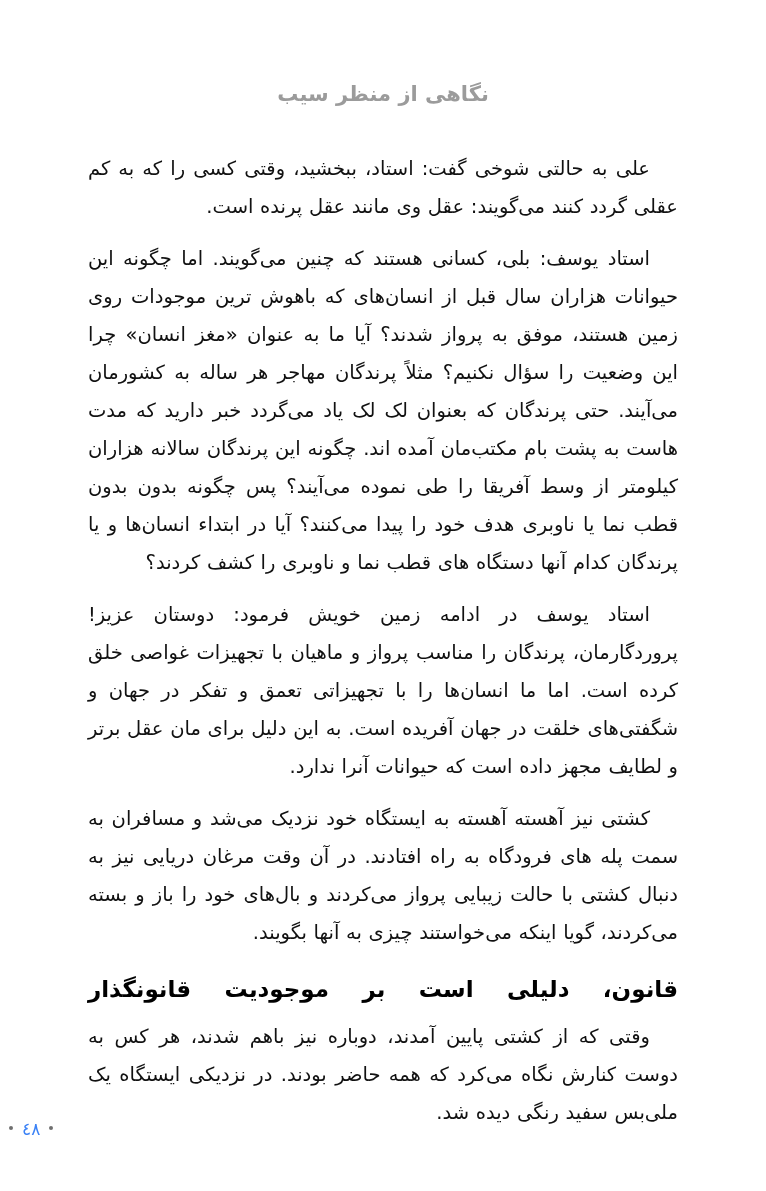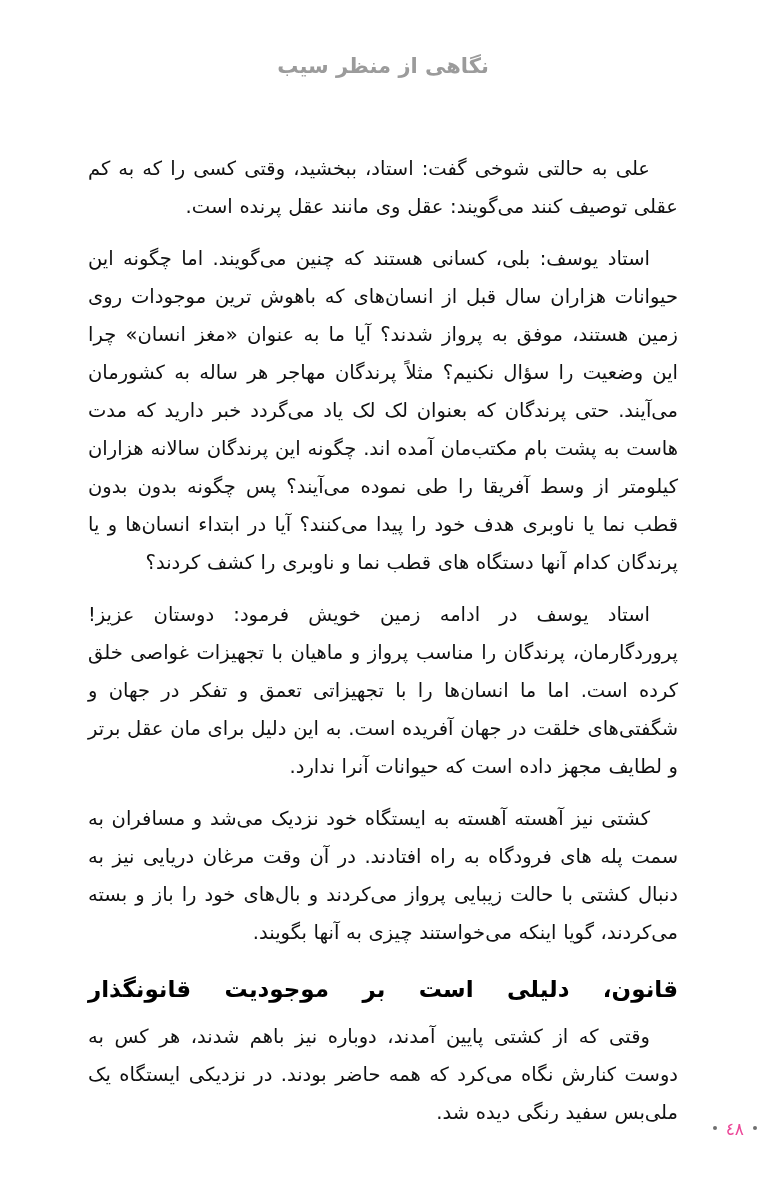--- a/index.html
+++ b/index.html
@@ -19,21 +19,21 @@
 
   .page {
     position: absolute;
     inset: 0;
     background: #ffffff;
   }
 
   
   .running-header {
     position: absolute;
-    top: 52px;
+    top: 80px;
     left: 88px;
     right: 88px;
     text-align: center;
     font-size: 21px;
     font-weight: bold;
     color: #9b9b9b;
     letter-spacing: 0.5px;
     line-height: 1.4;
     direction: rtl;
     unicode-bidi: isolate;
@@ -75,27 +75,26 @@
     unicode-bidi: isolate;
     color: #000000;
   }
 
   
   .folio {
     position: absolute;
     bottom: 52px;
     left: 0;
     right: 0;
-    text-align: right;
+    text-align: left;
     font-size: 16px;
-    color: #ec4899;
+    color: #3b82f6;
     direction: rtl;
     unicode-bidi: isolate;
     letter-spacing: 2px;
-    padding-left: 18px;
   }
   .folio .dot {
     display: inline-block;
     width: 4px;
     height: 4px;
     border-radius: 50%;
     background: #6f6f6f;
     vertical-align: middle;
     margin: 0 9px 3px 9px;
   }
@@ -107,21 +106,21 @@
 </style>
 </head>
 <body>
 
 <div class="page">
 
   <div class="running-header">نگاهی از منظر سیب</div>
 
   <div class="text-column">
 
-    <p class="body-par">علی به حالتی شوخی گفت: استاد، ببخشید، وقتی کسی را که به کم عقلی توصیف کنند می‌گویند: عقل وی مانند عقل پرنده است.</p>
+    <p class="body-par">علی به حالتی شوخی گفت: استاد، ببخشید، وقتی کسی را که به کم عقلی گردد کنند می‌گویند: عقل وی مانند عقل پرنده است.</p>
 
     <p class="body-par">استاد یوسف: بلی، کسانی هستند که چنین می‌گویند. اما چگونه این حیوانات هزاران سال قبل از انسان‌های که باهوش ترین موجودات روی زمین هستند، موفق به پرواز شدند؟ آیا ما به عنوان «مغز انسان» چرا این وضعیت را سؤال نکنیم؟ مثلاً پرندگان مهاجر هر ساله به کشورمان می‌آیند. حتی پرندگان که بعنوان لک لک یاد می‌گردد خبر دارید که مدت هاست به پشت بام مکتب‌مان آمده اند. چگونه این پرندگان سالانه هزاران کیلومتر از وسط آفریقا را طی نموده می‌آیند؟ پس چگونه بدون بدون قطب نما یا ناوبری هدف خود را پیدا می‌کنند؟ آیا در ابتداء انسان‌ها و یا پرندگان کدام آنها دستگاه های قطب نما و ناوبری را کشف کردند؟</p>
 
     <p class="body-par">استاد یوسف در ادامه زمین خویش فرمود: دوستان عزیز! پروردگارمان، پرندگان را مناسب پرواز و ماهیان با تجهیزات غواصی خلق کرده است. اما ما انسان‌ها را با تجهیزاتی تعمق و تفکر در جهان و شگفتی‌های خلقت در جهان آفریده است. به این دلیل برای مان عقل برتر و لطایف مجهز داده است که حیوانات آنرا ندارد.</p>
 
     <p class="body-par">کشتی نیز آهسته آهسته به ایستگاه خود نزدیک می‌شد و مسافران به سمت پله های فرودگاه به راه افتادند. در آن وقت مرغان دریایی نیز به دنبال کشتی با حالت زیبایی پرواز می‌کردند و بال‌های خود را باز و بسته می‌کردند، گویا اینکه می‌خواستند چیزی به آنها بگویند.</p>
 
     <h2 class="section-heading">قانون، دلیلی است بر موجودیت قانونگذار</h2>
 
     <p class="body-par">وقتی که از کشتی پایین آمدند، دوباره نیز باهم شدند، هر کس به دوست کنارش نگاه می‌کرد که همه حاضر بودند. در نزدیکی ایستگاه یک ملی‌بس سفید رنگی دیده شد.</p>

